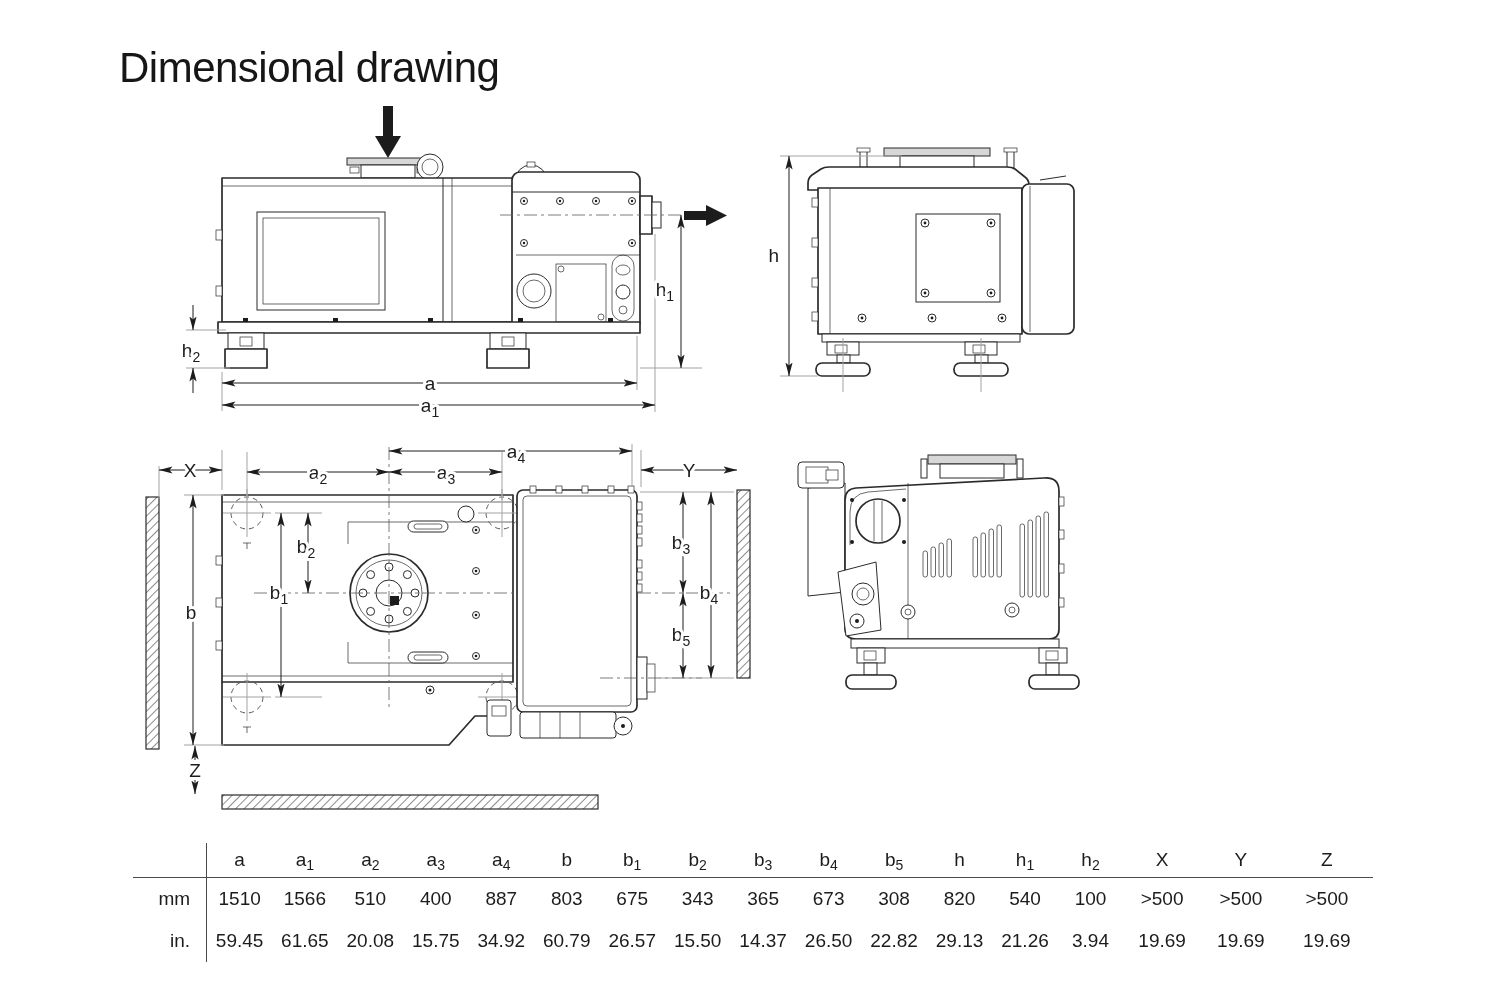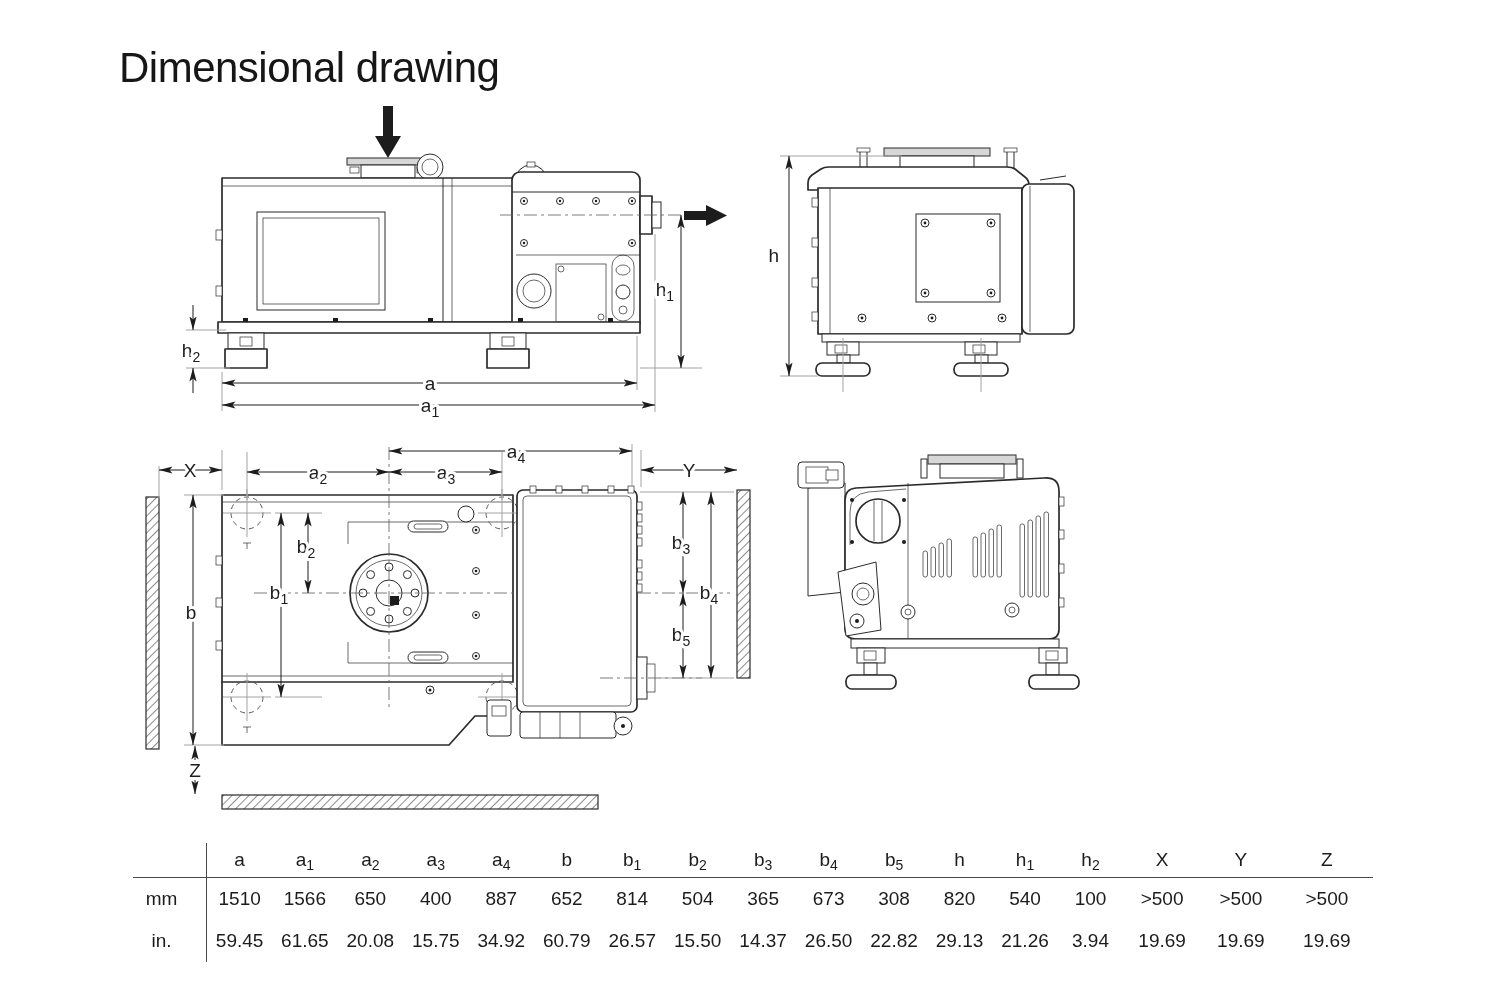--- a/index.html
+++ b/index.html
@@ -25,21 +25,21 @@
   .lbl{font-family:"Liberation Sans","DejaVu Sans",sans-serif;font-size:19px;fill:#1c1c1c;
        paint-order:stroke;stroke:#fff;stroke-width:6px;stroke-linejoin:round;}
   .sb{font-size:14px;}
   
   .dims-table{position:absolute;left:133px;top:843px;width:1240px;}
   .dims-table table{border-collapse:collapse;table-layout:fixed;width:100%;
        font-size:19px;color:#1c1c1c;}
   .dims-table th,.dims-table td{font-weight:400;padding:0;text-align:center;vertical-align:middle;}
   .dims-table tr.hdr th{height:34px;border-bottom:1.4px solid #4a4a4a;}
   .dims-table tr.row td{height:42px;}
-  .dims-table .rl{border-right:1.4px solid #4a4a4a;text-align:center;padding-right:16px;}
+  .dims-table .rl{border-right:1.4px solid #4a4a4a;text-align:right;padding-right:16px;}
   .dims-table sub{font-size:14px;line-height:0;vertical-align:-4px;}
 </style>
 </head>
 <body>
 
 <div class="page">
 
   <div class="title">Dimensional drawing</div>
 
   <svg width="1502" height="840" viewBox="0 0 1502 840">
@@ -478,26 +478,26 @@
         <th><span>h</span><sub>1</sub></th>
         <th><span>h</span><sub>2</sub></th>
         <th><span>X</span><sub></sub></th>
         <th><span>Y</span><sub></sub></th>
         <th><span>Z</span><sub></sub></th>
       </tr>
       <tr class="row">
         <td class="rl">mm</td>
         <td>1510</td>
         <td>1566</td>
-        <td>650</td>
+        <td>510</td>
         <td>400</td>
         <td>887</td>
-        <td>652</td>
-        <td>814</td>
-        <td>504</td>
+        <td>803</td>
+        <td>675</td>
+        <td>343</td>
         <td>365</td>
         <td>673</td>
         <td>308</td>
         <td>820</td>
         <td>540</td>
         <td>100</td>
         <td>&gt;500</td>
         <td>&gt;500</td>
         <td>&gt;500</td>
       </tr>

